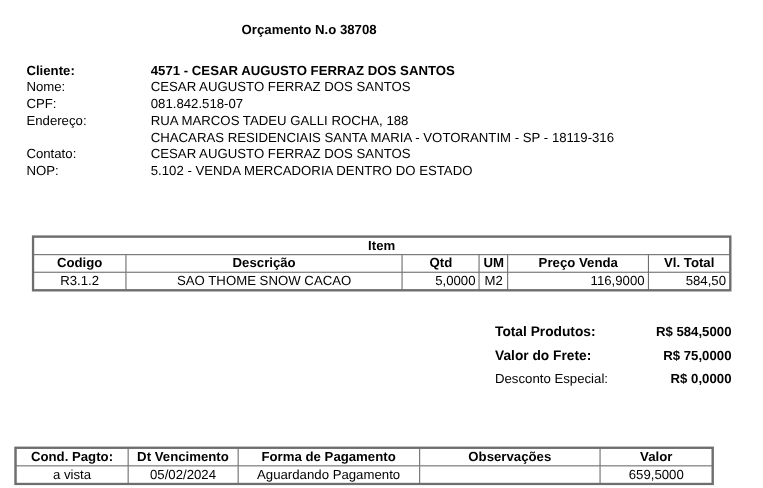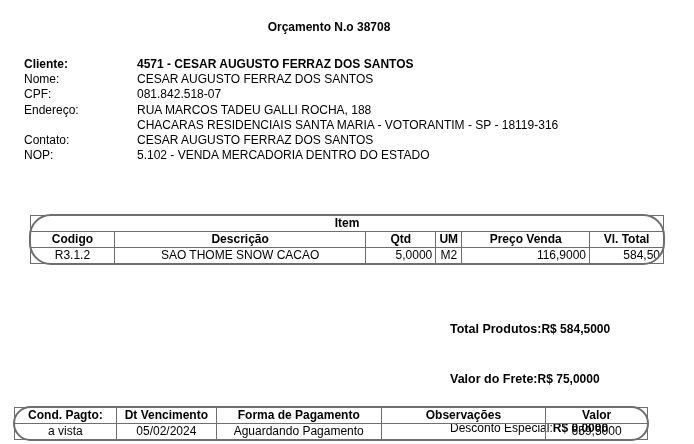--- a/index.html
+++ b/index.html
@@ -1,32 +1,32 @@
 <!DOCTYPE html>
 <html><head>
   <meta charset="utf-8">
   <style>
     html, body { margin:0; padding:0; background:#fff; }
     body { width:694px; height:444px; position:relative; overflow:hidden;
            font-family:"Liberation Sans", sans-serif; font-size:12px; color:#000; }
     .title { position:absolute; left:0; width:562px; top:20px; text-align:center;
-             font-weight:bold; font-size:12px;padding-left:48px; }
+             font-weight:bold; font-size:12px; }
     .info { position:absolute; left:24px; top:57px; }
     .info-row { display:flex; height:15.2px; line-height:15.2px;gap:28px; }
     .info-row .lbl { width:85px; }
     .info-row.bold { font-weight:bold; }
     table { border-collapse:collapse; position:absolute; font-size:12px; }
     td, th { border:1px solid #6e6e6e; padding:0 3px; height:15px; line-height:15px; white-space:nowrap; }
     th { font-weight:bold; }
-    .outer { outline:2px solid #6e6e6e; outline-offset:-1px;border-radius:21px; }
+    .outer { outline:2px solid #6e6e6e; outline-offset:-1px; }
     .items { left:30px; top:215px; width:634px; }
     .pay { left:14px; top:407px; width:634px; }
     .c { text-align:center; } .l { text-align:center; } .r { text-align:right; }
     .totals { position:absolute; left:450px; top:294px; width:215px; }
-    .trow { display:flex; align-items:baseline;margin-top:28px; }
+    .trow { display:flex; justify-content:space-between; align-items:baseline; }
     .trow .k { font-weight:bold; font-size:12.5px; }
     .trow .v { font-weight:bold; font-size:12px; }
     .trow.plain .k { font-weight:normal; font-size:12px; }
     .trow.big .k { font-size:18px; font-weight:bold; }
   </style>
 </head>
 <body>
 
 <div class="title">Orçamento N.o 38708</div>
 

